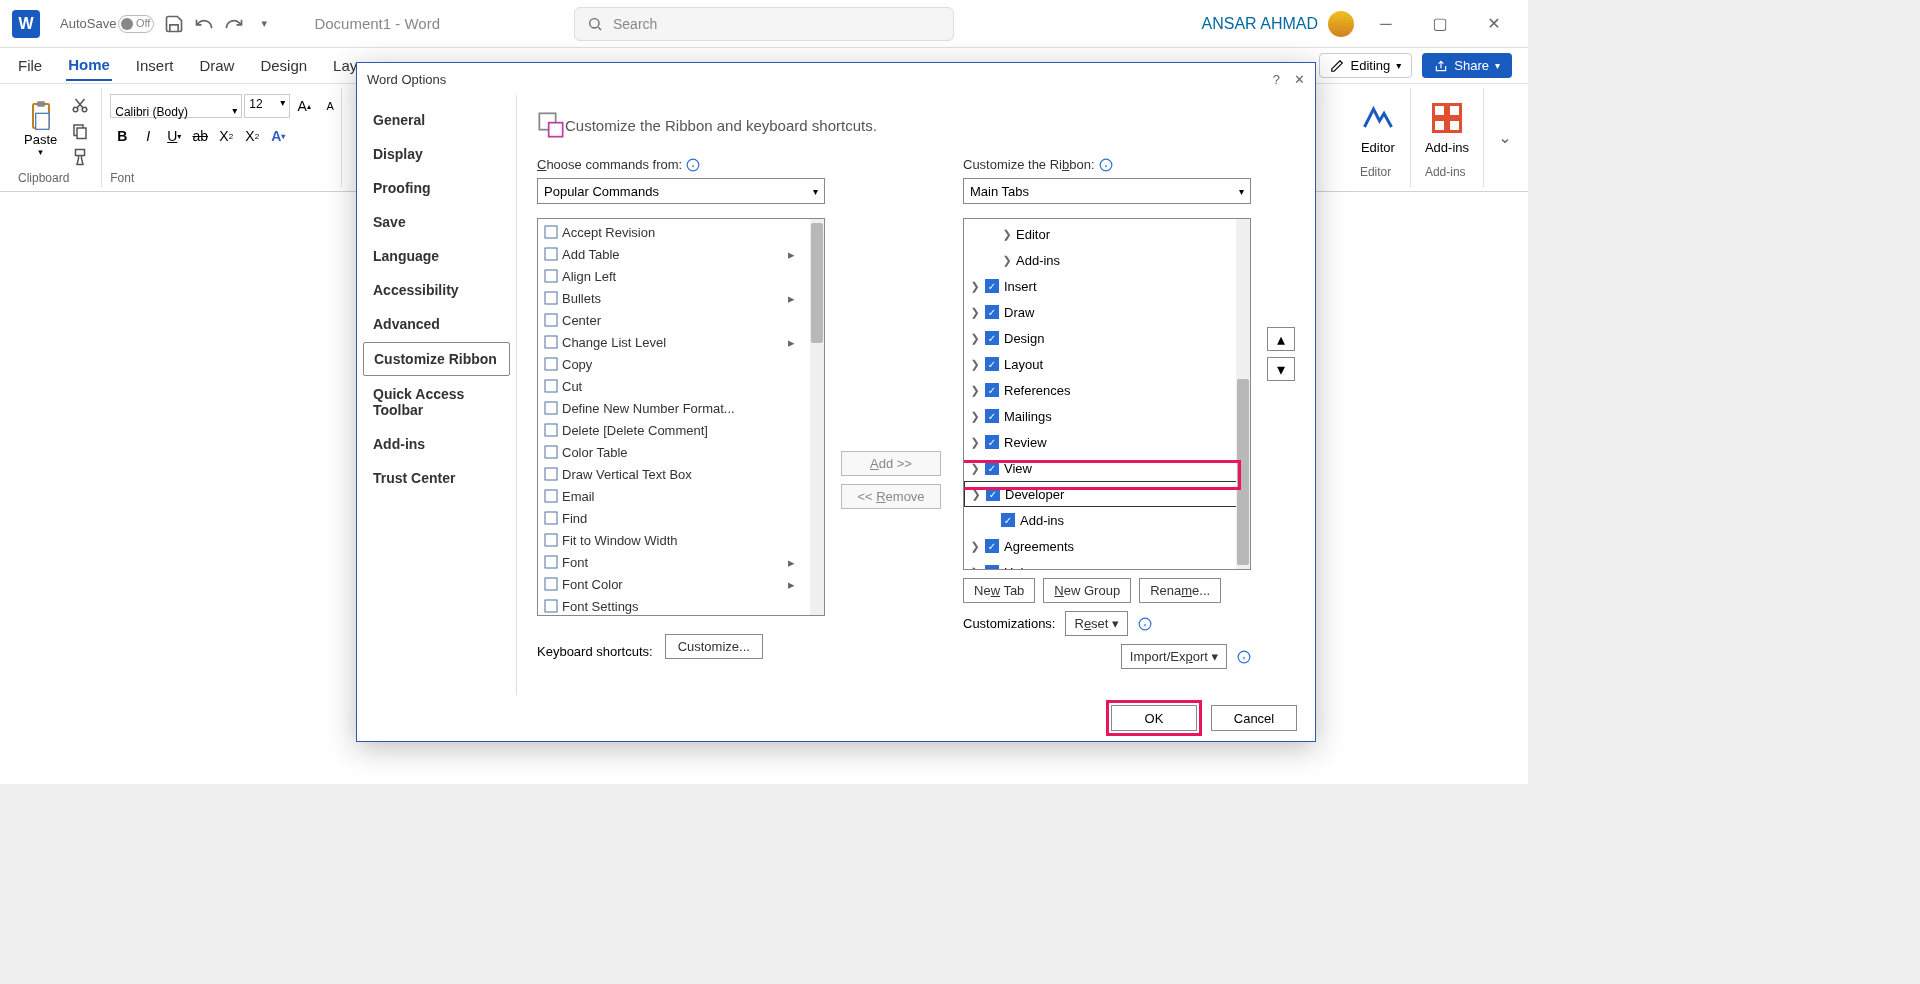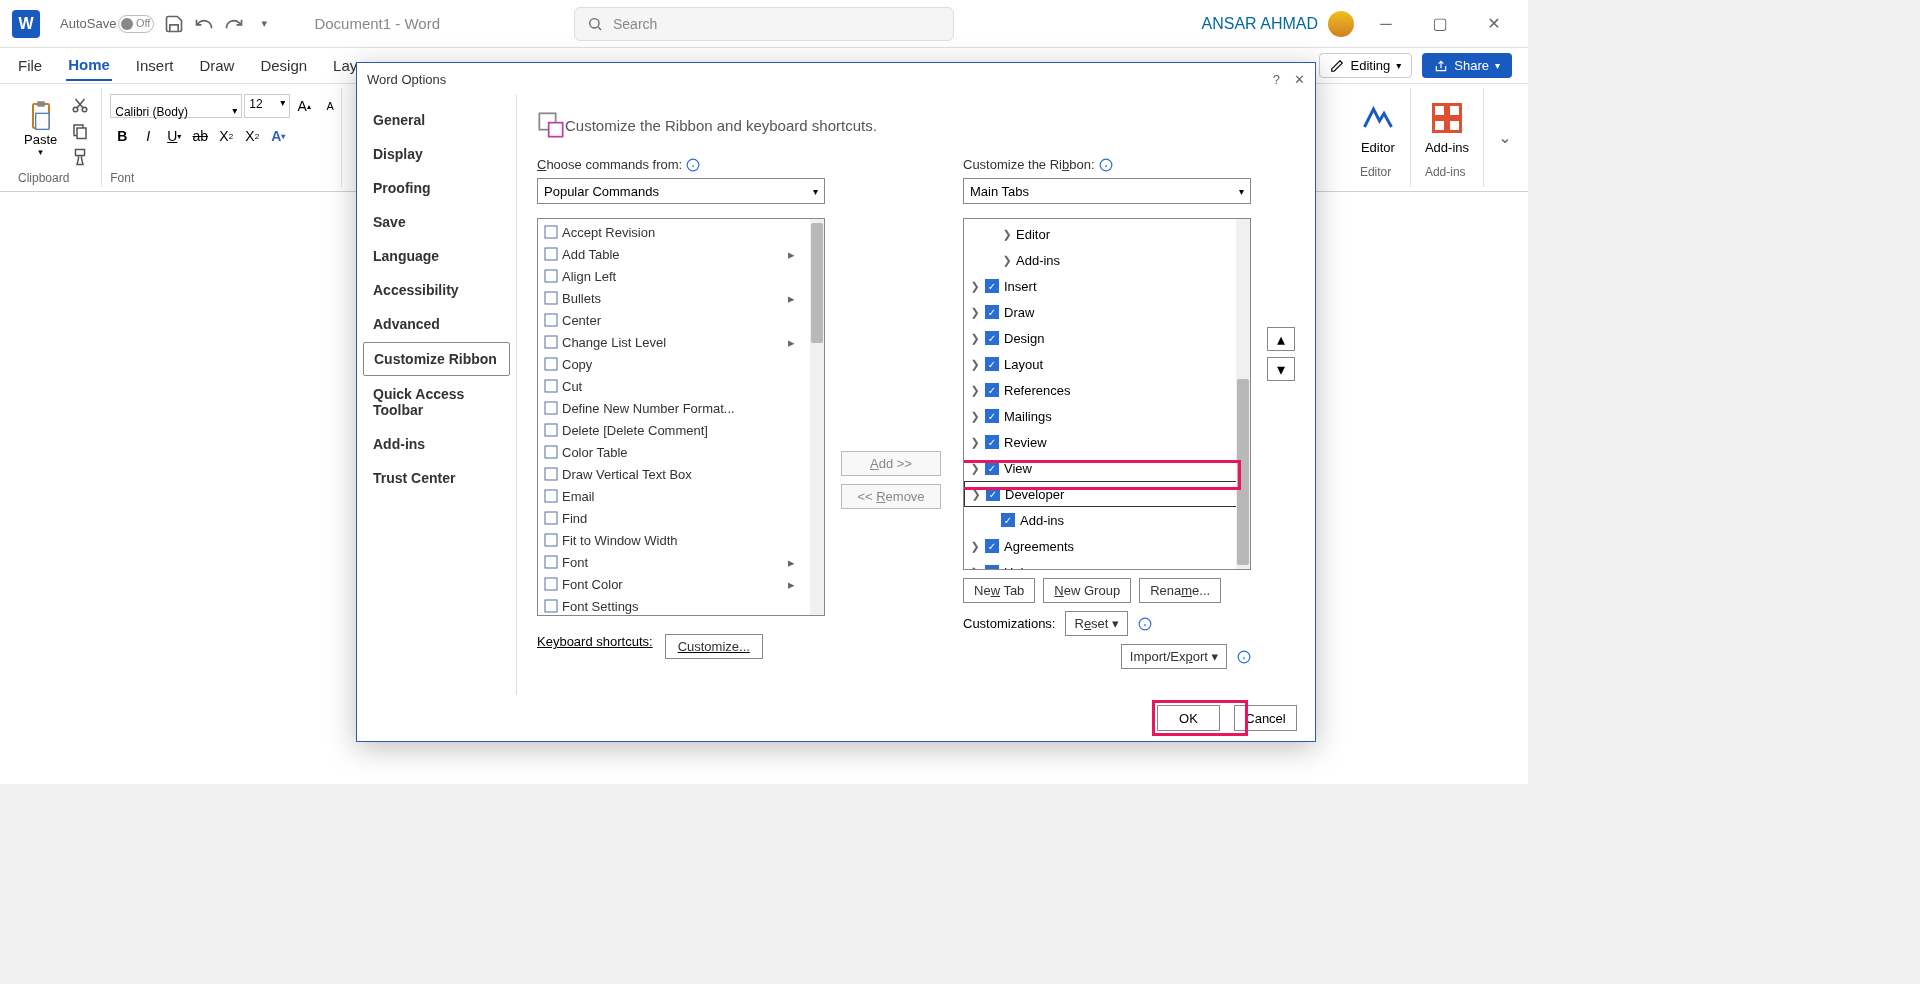--- a/index.html
+++ b/index.html
@@ -79,23 +79,23 @@
 .tree-item.selected { border: 1px solid #333; }
 .highlight-box { border: 3px solid #ea1560; position: absolute; pointer-events: none; }
 .mid-buttons { display: flex; flex-direction: column; gap: 8px; justify-content: center; width: 100px; padding-top: 120px; }
 .btn { border: 1px solid #bbb; background: #f8f8f8; padding: 4px 10px; font-size: 13px; color: #888; text-align: center; }
 .btn.enabled { color: #333; border-color: #888; background: #fff; cursor: pointer; }
 .updown-col { display: flex; flex-direction: column; gap: 6px; padding-top: 170px; }
 .updown { width: 28px; height: 24px; border: 1px solid #888; display: flex; align-items: center; justify-content: center; }
 .below-right { margin-top: 8px; display: flex; flex-direction: column; gap: 8px; }
 .row-btns { display: flex; gap: 8px; }
 .row-label { display: flex; align-items: center; gap: 10px; font-size: 13px; }
-.kbd-row { margin-top: 18px; display: flex; align-items: flex-start; gap: 12px; font-size: 13px; text-decoration: underline; }
+.kbd-row { margin-top: 18px; display: flex; align-items: flex-end; gap: 12px; font-size: 13px; }
 .dlg-footer { height: 46px; border-top: none; display: flex; align-items: center; justify-content: flex-end; gap: 14px; padding: 0 18px; }
-.footer-btn { width: 63px; height: 26px; border: 1px solid #888; background: #fff; font-size: 13px; display: flex; align-items: center; justify-content: center; }
+.footer-btn { width: 86px; height: 26px; border: 1px solid #888; background: #fff; font-size: 13px; display: flex; align-items: center; justify-content: center; }
 .ok-highlight { position: absolute; border: 3px solid #ea1560; pointer-events: none; }
 </style>
 </head>
 <body>
 
 <div class="app">
 
   <div class="title-bar">
     <div class="word-logo">W</div>
     <div class="autosave">

